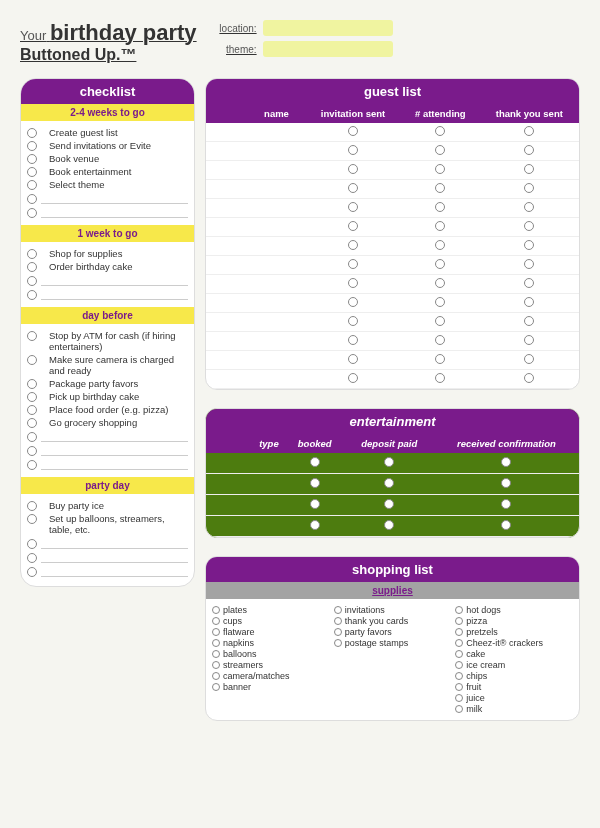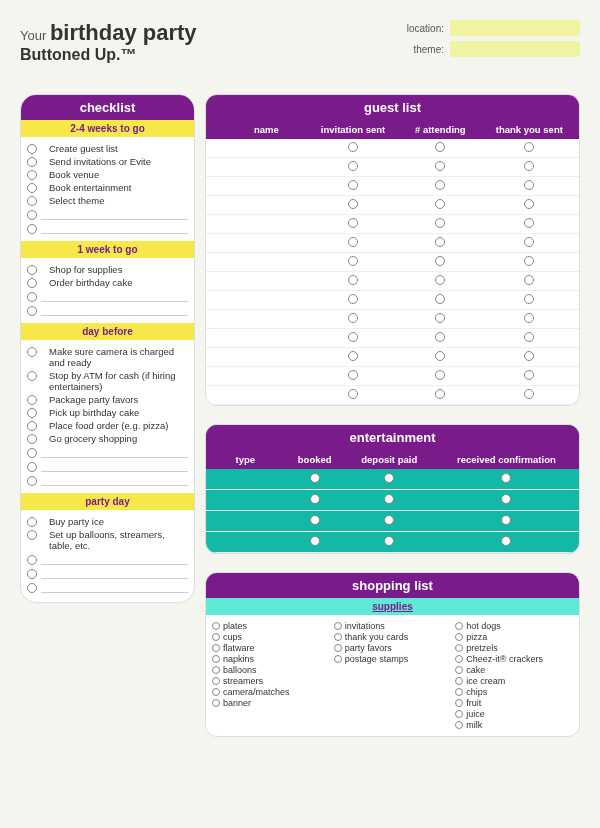--- a/index.html
+++ b/index.html
@@ -7,23 +7,23 @@
       font-family: Arial, Helvetica, sans-serif;
       background: #f5f5f0;
       width: 600px;
       min-height: 828px;
       padding: 20px;
       font-size: 11px;
       color: #333;
     }
     .header {
       display: flex;
-      justify-content: space-between;
       align-items: flex-start;
-      margin-bottom: 30px;
+      margin-bottom: 14px;
+      text-decoration: underline;
     }
     .title-block h1 {
       font-size: 13px;
       font-weight: normal;
       color: #555;
       line-height: 1.2;
     }
     .title-block h1 strong {
       font-size: 22px;
       font-weight: bold;
@@ -135,61 +135,62 @@
     .guest-table thead tr {
       background: #7a1b8b;
     }
     .guest-table thead th {
       color: white;
       font-size: 9.5px;
       padding: 4px 6px;
       font-weight: bold;
       text-align: center;
     }
-    .guest-table thead th:first-child { text-align: left; padding-left: 48px; }
+    .guest-table thead th:first-child { text-align: center; padding-left: 48px; }
     .guest-table tbody tr {
       border-bottom: 1px solid #eee;
     }
     .guest-table tbody td {
       padding: 3px 6px;
       text-align: center;
       font-size: 9px;
     }
     .guest-table tbody td:first-child { text-align: left; }
     .guest-row-circle {
       width: 10px;
       height: 10px;
       border-radius: 50%;
       border: 1.5px solid #888;
       display: inline-block;
       background: white;
     }
 
     
     .entertainment-box {
-      background: #14b8a6;
+      background: #4d7c0f;
       border-radius: 12px;
       overflow: hidden;
       border: 1px solid #ddd;
+      font-style: italic;
     }
     .ent-table {
       width: 100%;
       border-collapse: collapse;
     }
     .ent-table thead tr {
       background: #7a1b8b;
     }
     .ent-table thead th {
       color: white;
       font-size: 9.5px;
       padding: 4px 6px;
       font-weight: bold;
       text-align: center;
     }
-    .ent-table thead th:first-child { text-align: center; }
+    .ent-table thead th:first-child { text-align: right; }
     .ent-table tbody tr { border-bottom: 1px solid #eee; }
     .ent-table tbody td {
       padding: 4px 6px;
       text-align: center;
       font-size: 9px;
     }
     .ent-table tbody td:first-child { text-align: left; }
     .ent-row-circle {
       width: 10px;
       height: 10px;
@@ -200,21 +201,21 @@
     }
 
     
     .shopping-box {
       background: white;
       border-radius: 12px;
       overflow: hidden;
       border: 1px solid #ddd;
     }
     .supplies-header {
-      background: #5eead4;
+      background: #a3a3a3;
       color: #7a1b8b;
       text-align: center;
       padding: 3px;
       font-size: 10px;
       font-weight: bold;
       text-decoration: underline;
     }
     .shopping-cols {
       display: grid;
       grid-template-columns: 1fr 1fr 1fr;
@@ -316,25 +317,25 @@
         <div class="blank-line">
             <div class="check-circle"></div>
             <div class="blank-line-text"></div>
           </div>
       </div>
 
       <div class="subsection-header">day before</div>
       <div class="checklist-items">
         <div class="check-item">
             <div class="check-circle"></div>
+            <span>Stop by ATM for cash (if hiring entertainers)</span>
+          </div>
+        <div class="check-item">
+            <div class="check-circle"></div>
             <span>Make sure camera is charged and ready</span>
-          </div>
-        <div class="check-item">
-            <div class="check-circle"></div>
-            <span>Stop by ATM for cash (if hiring entertainers)</span>
           </div>
         <div class="check-item">
             <div class="check-circle"></div>
             <span>Package party favors</span>
           </div>
         <div class="check-item">
             <div class="check-circle"></div>
             <span>Pick up birthday cake</span>
           </div>
         <div class="check-item">

